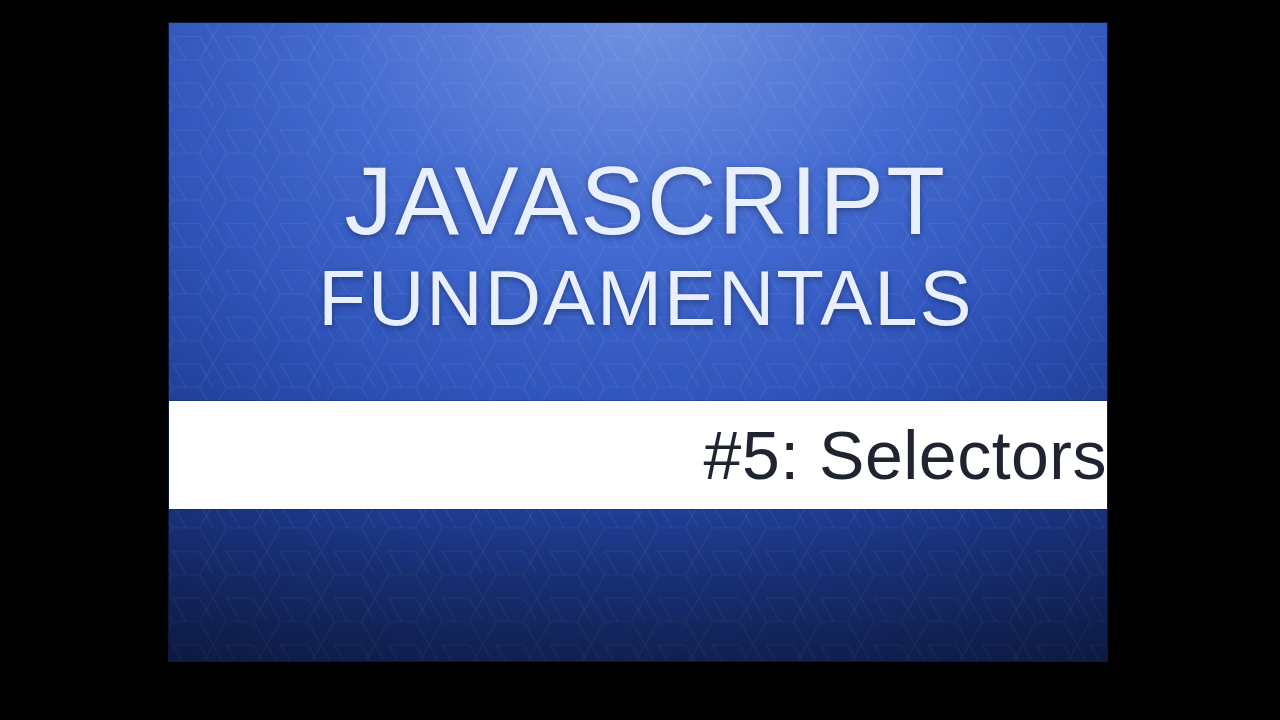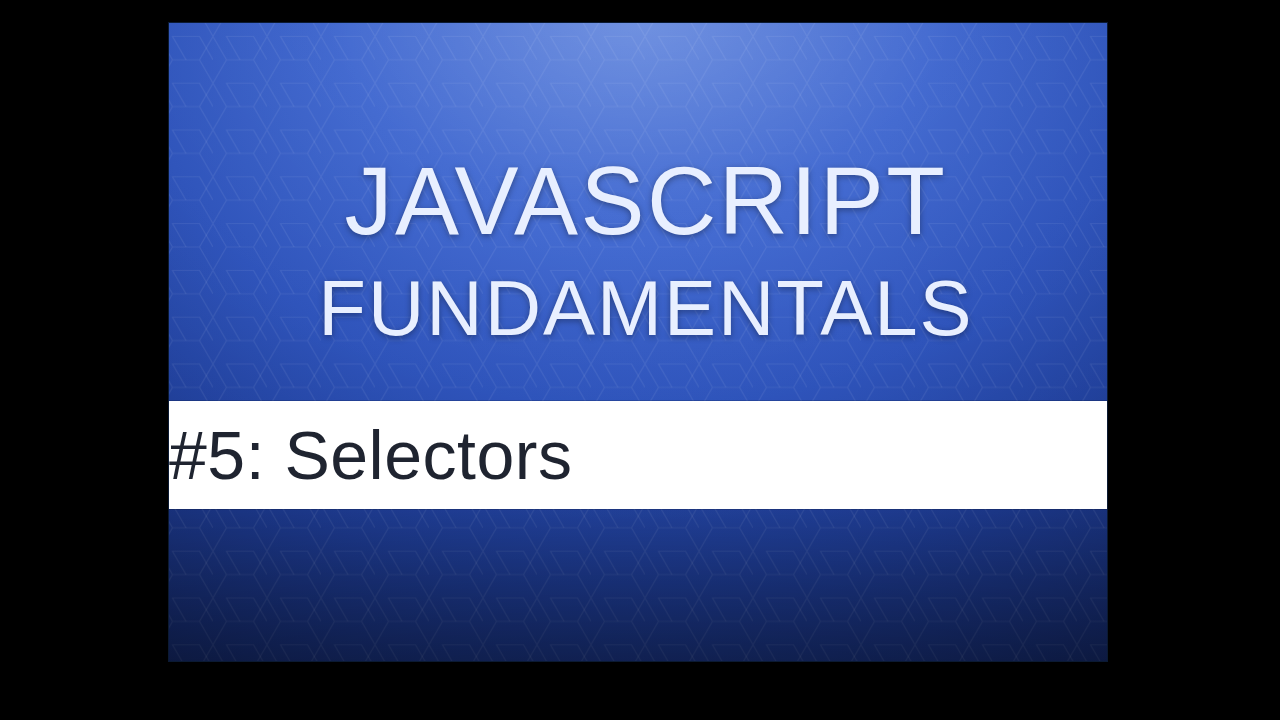--- a/index.html
+++ b/index.html
@@ -57,32 +57,32 @@
     font-size: 96px;
     font-weight: 300;
     letter-spacing: 2.5px;
     line-height: 1.05;
   }
   .title-line2 {
     font-size: 78px;
     font-weight: 300;
     letter-spacing: 2px;
     line-height: 1.1;
-    margin-top: 14px;
+    margin-top: 4px;
   }
   .subtitle-bar {
     position: absolute;
     left: 0;
     right: 0;
     top: 378px;
     height: 108px;
     background: #ffffff;
     display: flex;
     align-items: center;
-    justify-content: flex-start;
+    justify-content: flex-end;
     box-shadow: 0 -1px 0 rgba(0,0,0,0.15), 0 1px 0 rgba(0,0,0,0.15);
   }
   .subtitle-text {
     color: #1f2430;
     font-size: 68px;
     font-weight: 400;
     letter-spacing: 0.5px;
   }
 </style>
 </head>

